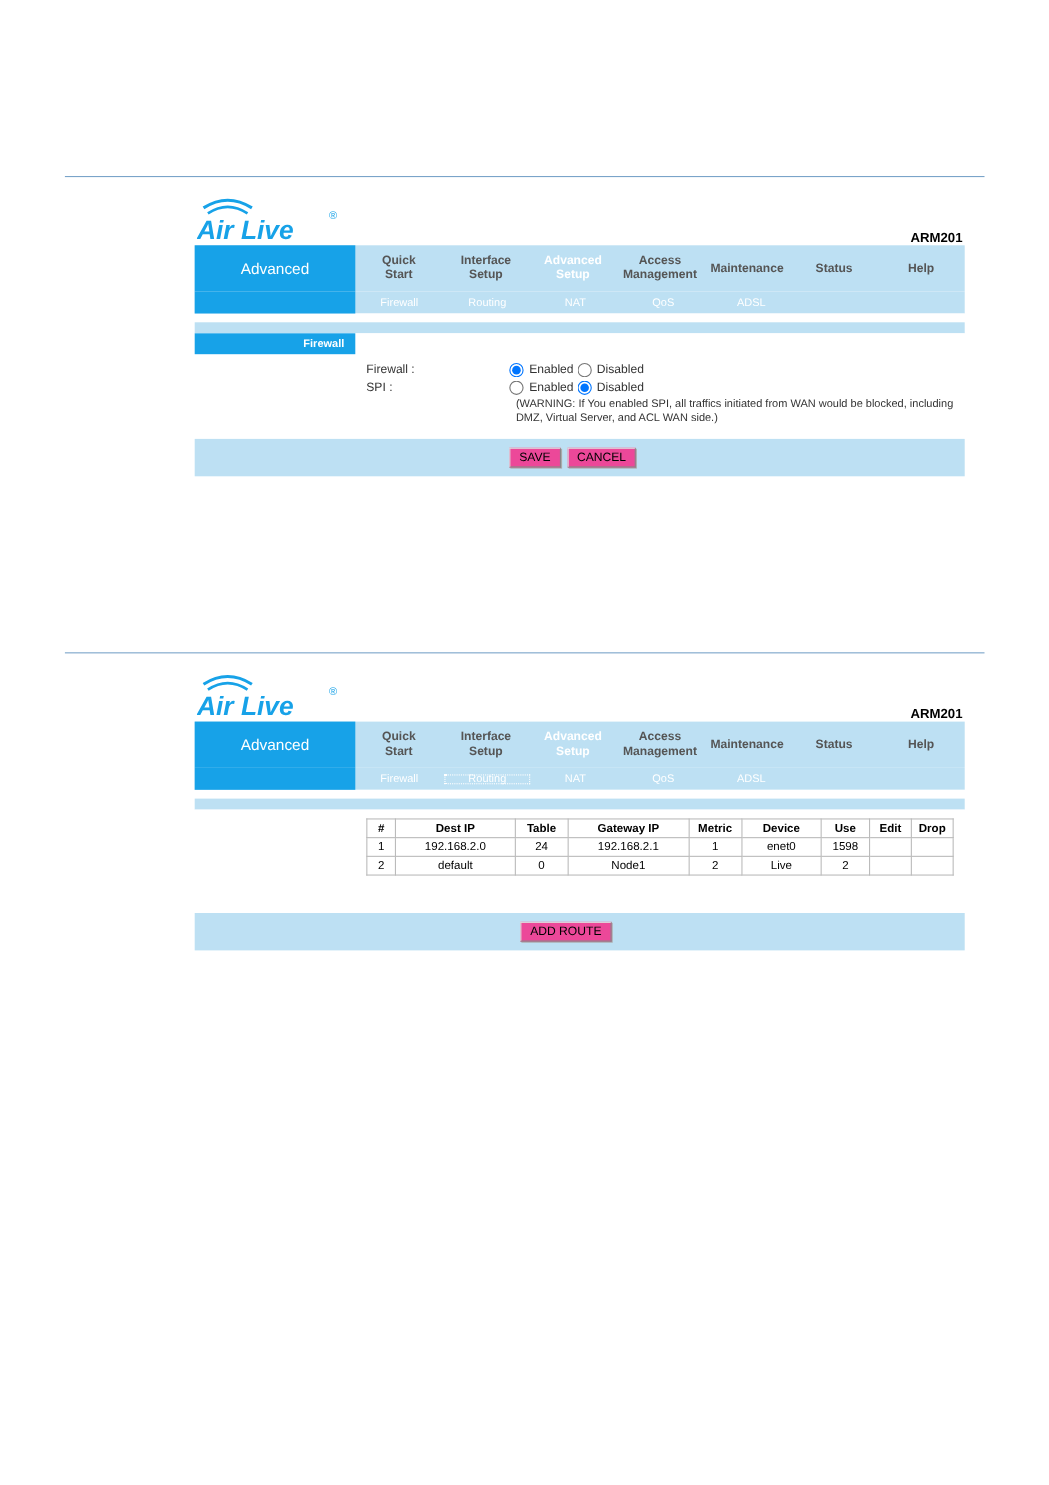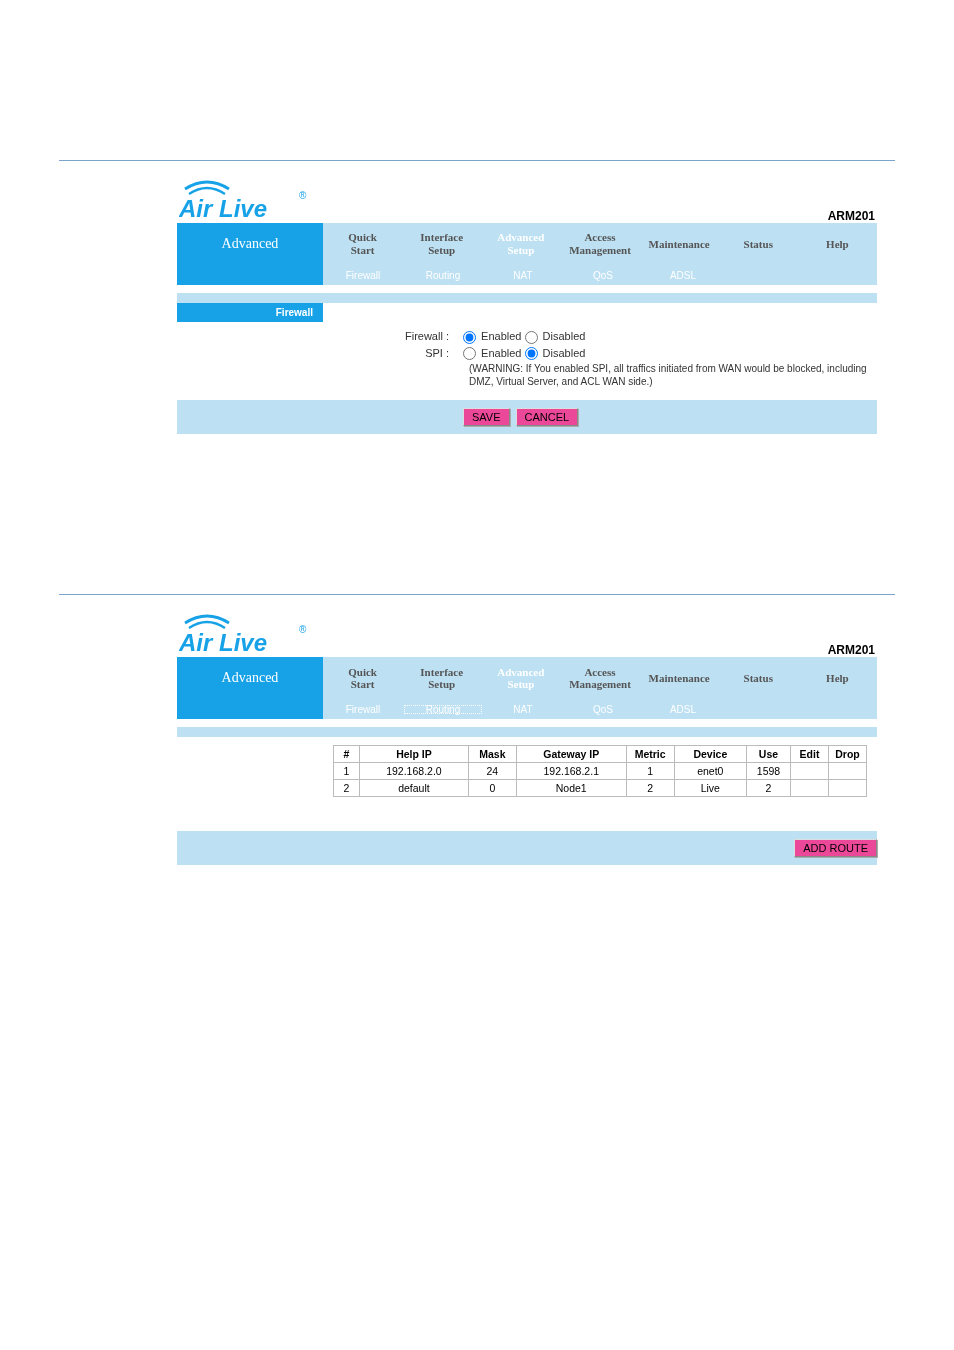--- a/index.html
+++ b/index.html
@@ -39,21 +39,20 @@
   .logo svg { display: block; }
   .model {
     font-weight: bold;
     font-size: 12px;
     color: #000;
   }
   .topnav {
     display: flex;
     background: #bde0f3;
     height: 42px;
-    font-family: Liberation Serif, serif;
   }
   .leftcol {
     width: 146px;
     background: #17a2e8;
     color: #fff;
     text-align: center;
     display: flex;
     align-items: center;
     justify-content: center;
     font-size: 14px;
@@ -139,21 +138,20 @@
   }
 
   .form-line {
     display: flex;
     align-items: flex-start;
     margin-bottom: 3px;
     font-size: 11px;
   }
   .form-label {
     width: 130px;
-    text-align: right;
     padding-right: 14px;
   }
   .form-ctrl {
     flex: 1;
     display: flex;
     align-items: flex-start;
     flex-wrap: wrap;
     gap: 0;
   }
   .form-ctrl input[type=radio] {
@@ -181,21 +179,20 @@
     display: flex;
     align-items: center;
     padding-left: 140px;
     gap: 6px;
   }
   .button-main2 {
     flex: 1;
     display: flex;
     align-items: center;
     padding-left: 150px;
-    justify-content: flex-end;
   }
   .btn {
     background: #ec4899;
     border: 1px solid #888;
     border-top-color: #ddd;
     border-left-color: #ddd;
     font-size: 11px;
     padding: 2px 8px;
     cursor: pointer;
     box-shadow: 1px 1px 0 #aaa;
@@ -408,22 +405,22 @@
     <div class="pale-row"></div>
 
 
     <div class="content-row">
       <div class="content-left"></div>
       <div class="content-main">
         <table class="rtable">
           <thead>
             <tr>
               <th style="width:26px">#</th>
-              <th>Help IP</th>
-              <th style="width:48px">Mask</th>
+              <th>Dest IP</th>
+              <th style="width:48px">Table</th>
               <th>Gateway IP</th>
               <th style="width:48px">Metric</th>
               <th>Device</th>
               <th style="width:44px">Use</th>
               <th style="width:38px">Edit</th>
               <th style="width:38px">Drop</th>
             </tr>
           </thead>
           <tbody id="route-body">
               <tr>

